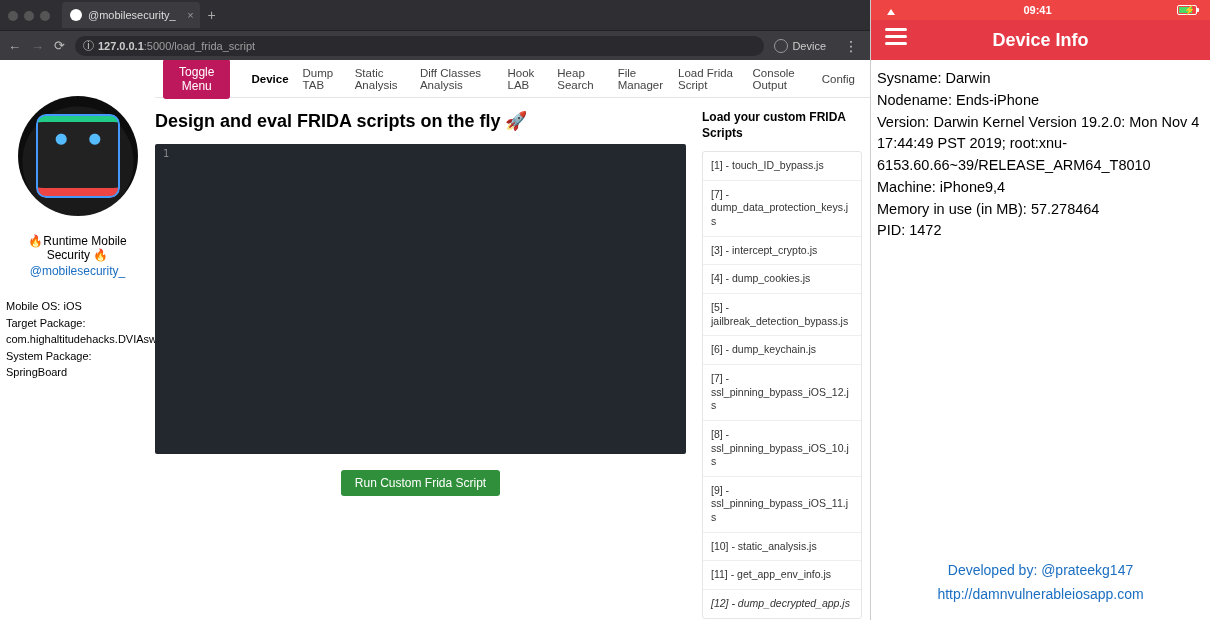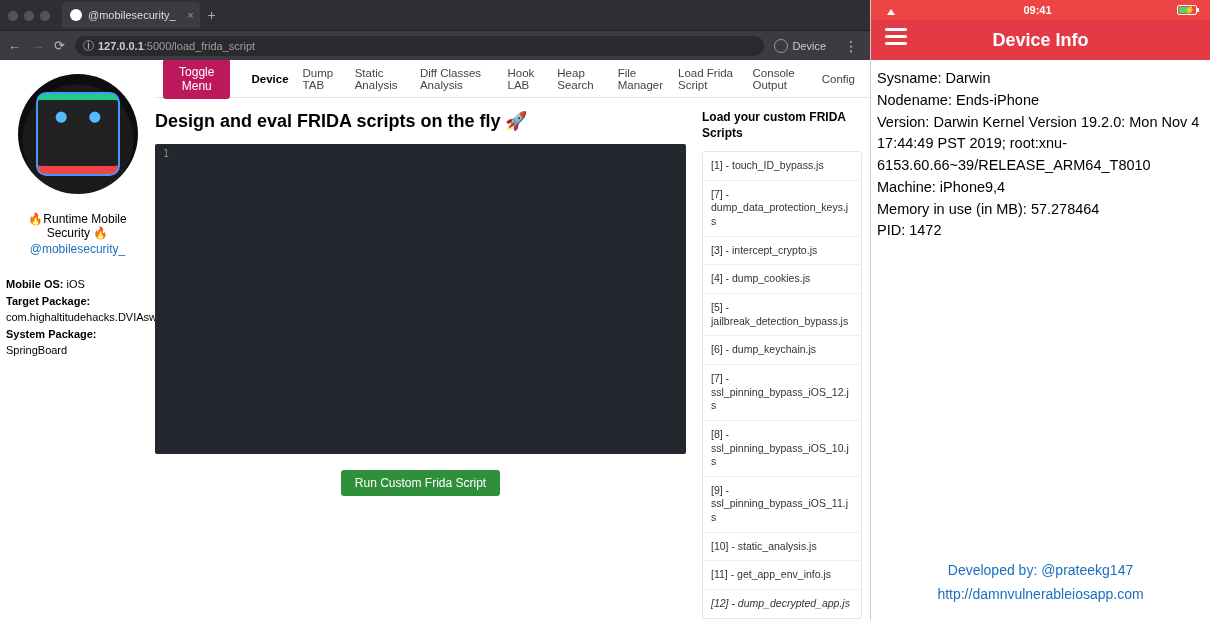--- a/index.html
+++ b/index.html
@@ -16,38 +16,38 @@
   .tab-plus { margin-left: 8px; color: #aaa; font-size: 14px; }
   .addr-bar { height: 30px; background: #3b3b40; display: flex; align-items: center; padding: 0 8px; gap: 10px; border-top:1px solid #222;}
   .addr-bar .nav-ico { color: #bbb; font-size: 13px; }
   .url-field { flex: 1; background: #2a2a2e; color: #ccc; font-size: 11px; padding: 0 8px; height: 20px; border-radius: 10px; display:flex; align-items:center;}
   .url-field .info { margin-right: 4px; font-size:10px; border:1px solid #888; border-radius:50%; width:11px; height:11px; line-height:10px; text-align:center; display:inline-block;}
   .guest { color: #ccc; font-size: 11px; display:flex; align-items:center; gap:4px; margin-right:4px;}
   .guest-ico { width:14px; height:14px; border-radius:50%; border:1px solid #999; display:inline-block;}
   .dots { color:#ccc; font-size:14px; padding:0 4px;}
   
   .page { flex:1; display:flex; overflow:hidden; }
-  .sidebar { width:155px; padding:6px 6px; text-align:center; font-size:11px;}
+  .sidebar { width:155px; padding:28px 6px; text-align:center; font-size:11px;}
   .robot {
     width:120px; height:120px; border-radius:50%; margin:8px auto 18px;
     background: radial-gradient(circle at 50% 55%, #1a1a1a 0 55px, #0d0d0d 56px 60px);
     position:relative; overflow:hidden;
   }
   .robot::before {
     content:""; position:absolute; left:18px; top:18px; width:84px; height:84px; border-radius:10px;
     background:
       radial-gradient(circle at 30% 30%, #5bf 0 5px, transparent 6px),
       radial-gradient(circle at 70% 30%, #5bf 0 5px, transparent 6px),
       linear-gradient(#222,#222);
     box-shadow: inset 0 0 0 2px #49f, inset 0 -30px 0 -20px #e44, inset 0 30px 0 -22px #2c8;
   }
   .side-title { font-size:12px; margin-top:4px;}
   .side-handle { color:#1b6ec2; font-size:12px; display:block; margin-top:2px;}
   .side-meta { text-align:left; margin-top:20px; line-height:1.5; font-size:11px;}
-  .side-meta b { font-weight:700;margin-top:28px;}
+  .side-meta b { font-weight:400;margin-top:28px;}
   .maincol { flex:1; display:flex; flex-direction:column; }
   .topbar { height:38px; display:flex; align-items:center; border-bottom:1px solid #e5e5e5; padding:0 8px; gap:0;}
   .toggle-btn { background:#be185d; color:#fff; border:none; font-size:12px; padding:6px 10px; border-radius:3px; margin-right:14px;}
   .navtab { font-size:11.5px; color:#444; padding:0 7px; cursor:pointer;}
   .navtab.active { font-weight:600; color:#000;}
   .content { flex:1; display:flex; padding:12px 8px 0 0; overflow:hidden;}
   .left-content { flex:1; display:flex; flex-direction:column;}
   h2.page-heading { font-size:18px; font-weight:700; margin-bottom:12px;}
   .editor { background:#23272e; color:#888; font-size:10px; height:310px; border-radius:2px; padding:4px 8px; font-family: Menlo, monospace;}
   .run-btn { background:#2f8f3a; color:#fff; border:none; font-size:12px; padding:6px 14px; border-radius:3px; margin:16px auto 0; display:block;}

